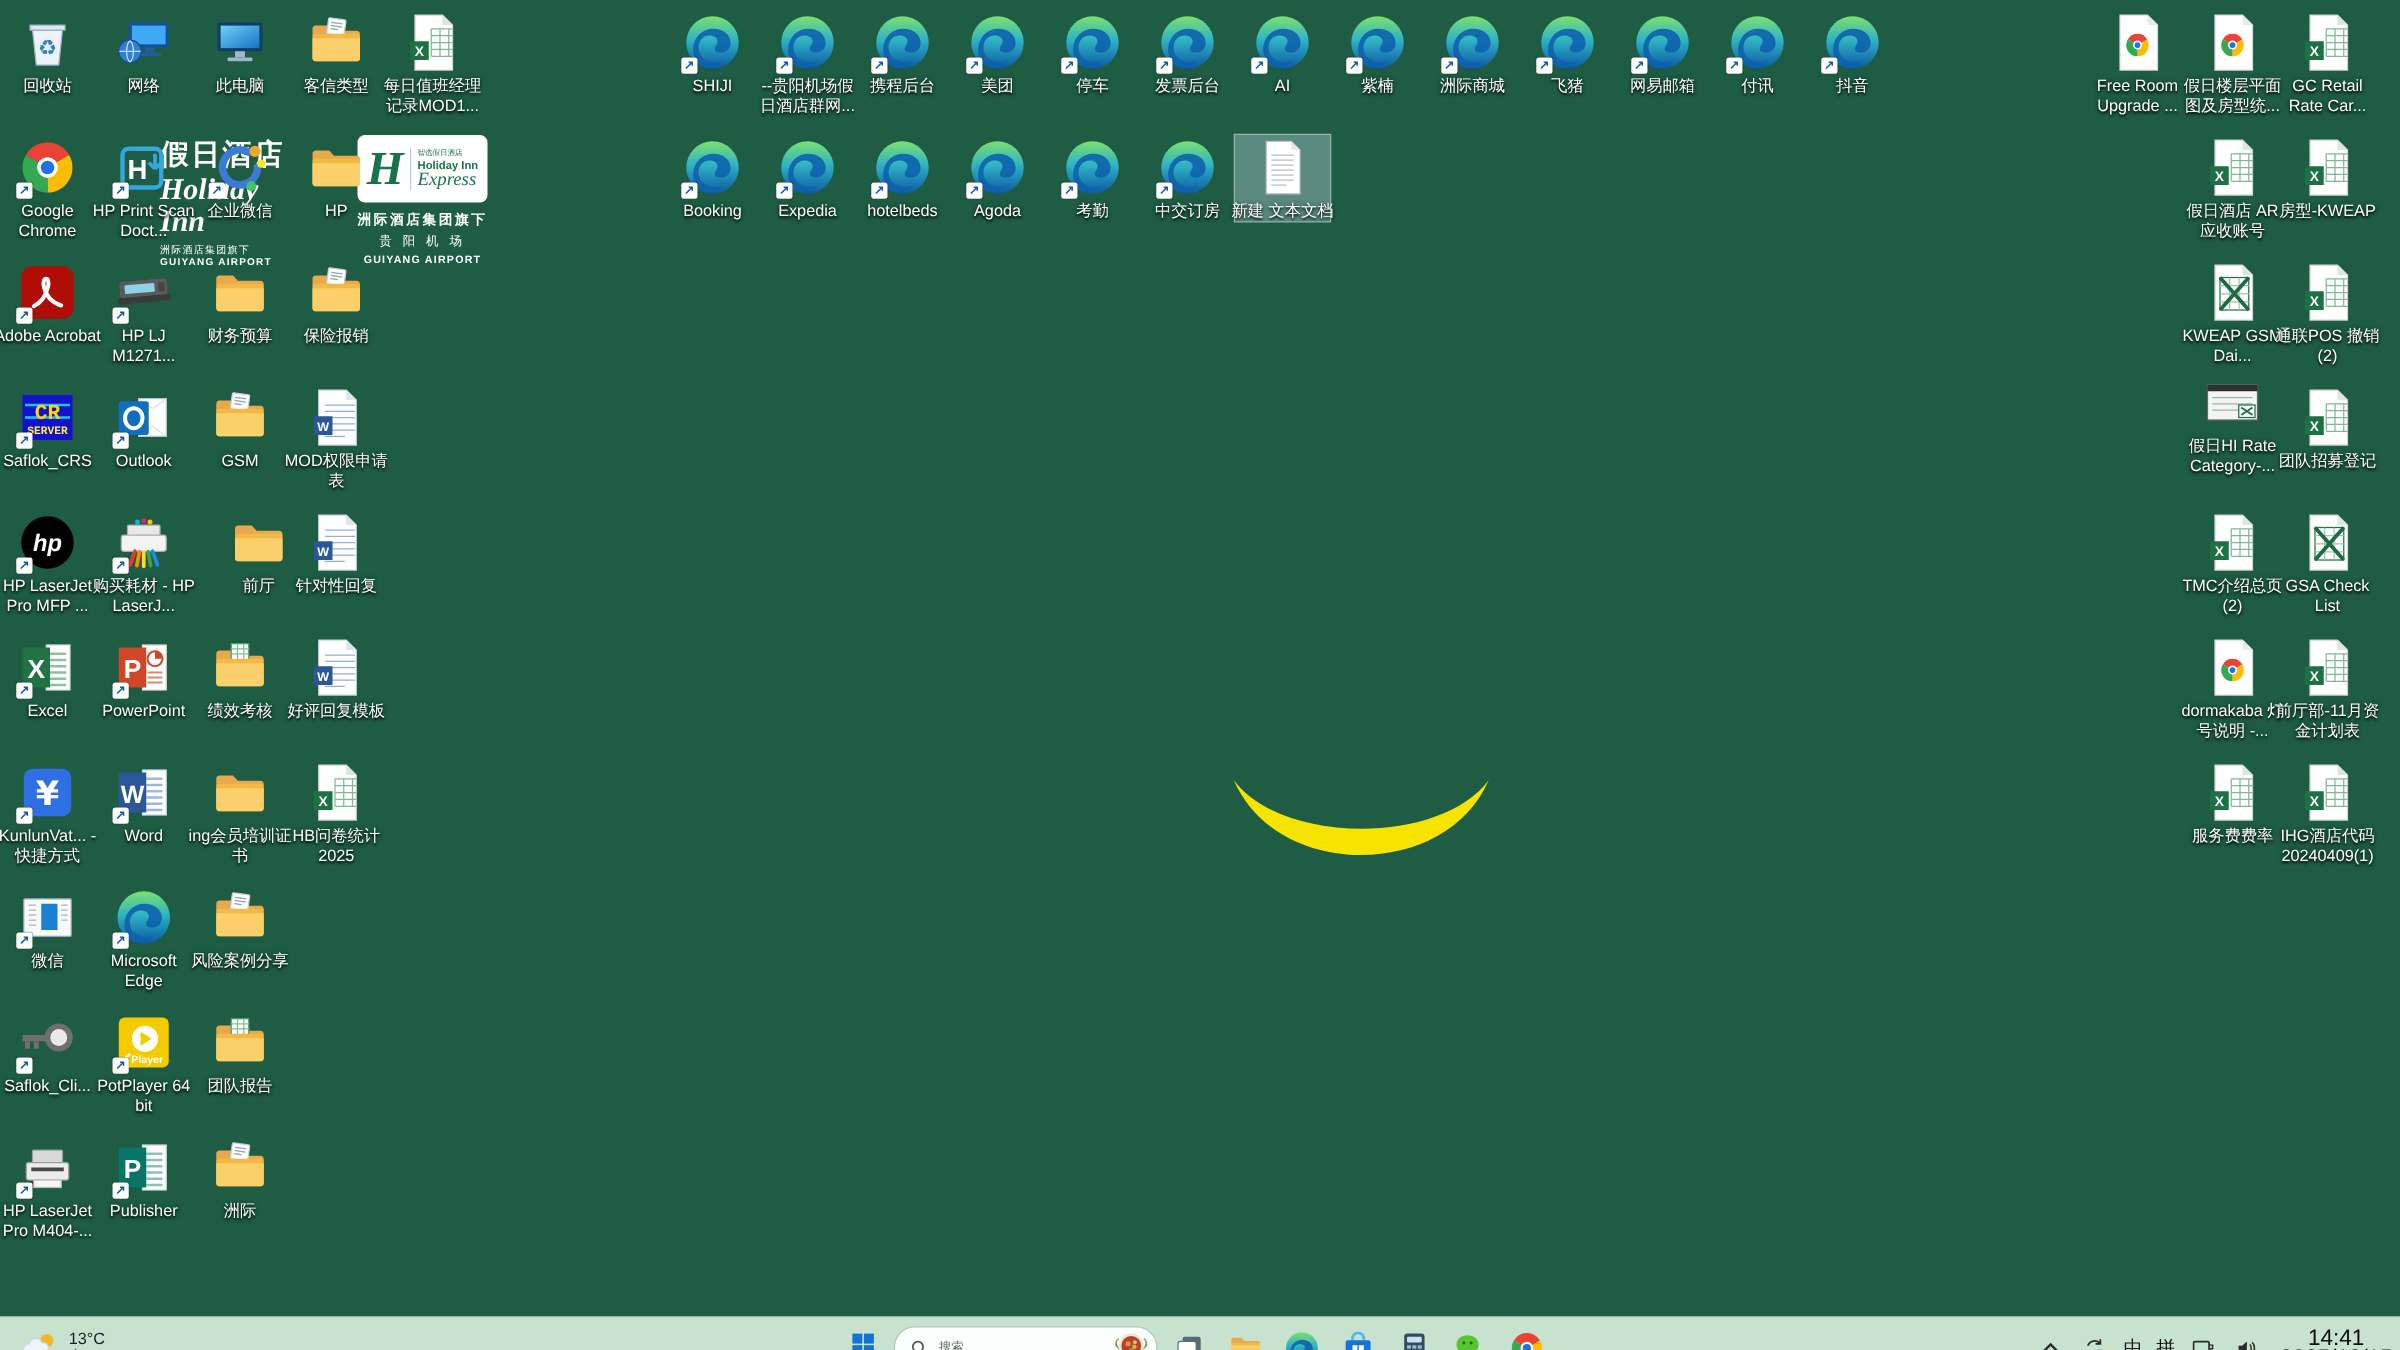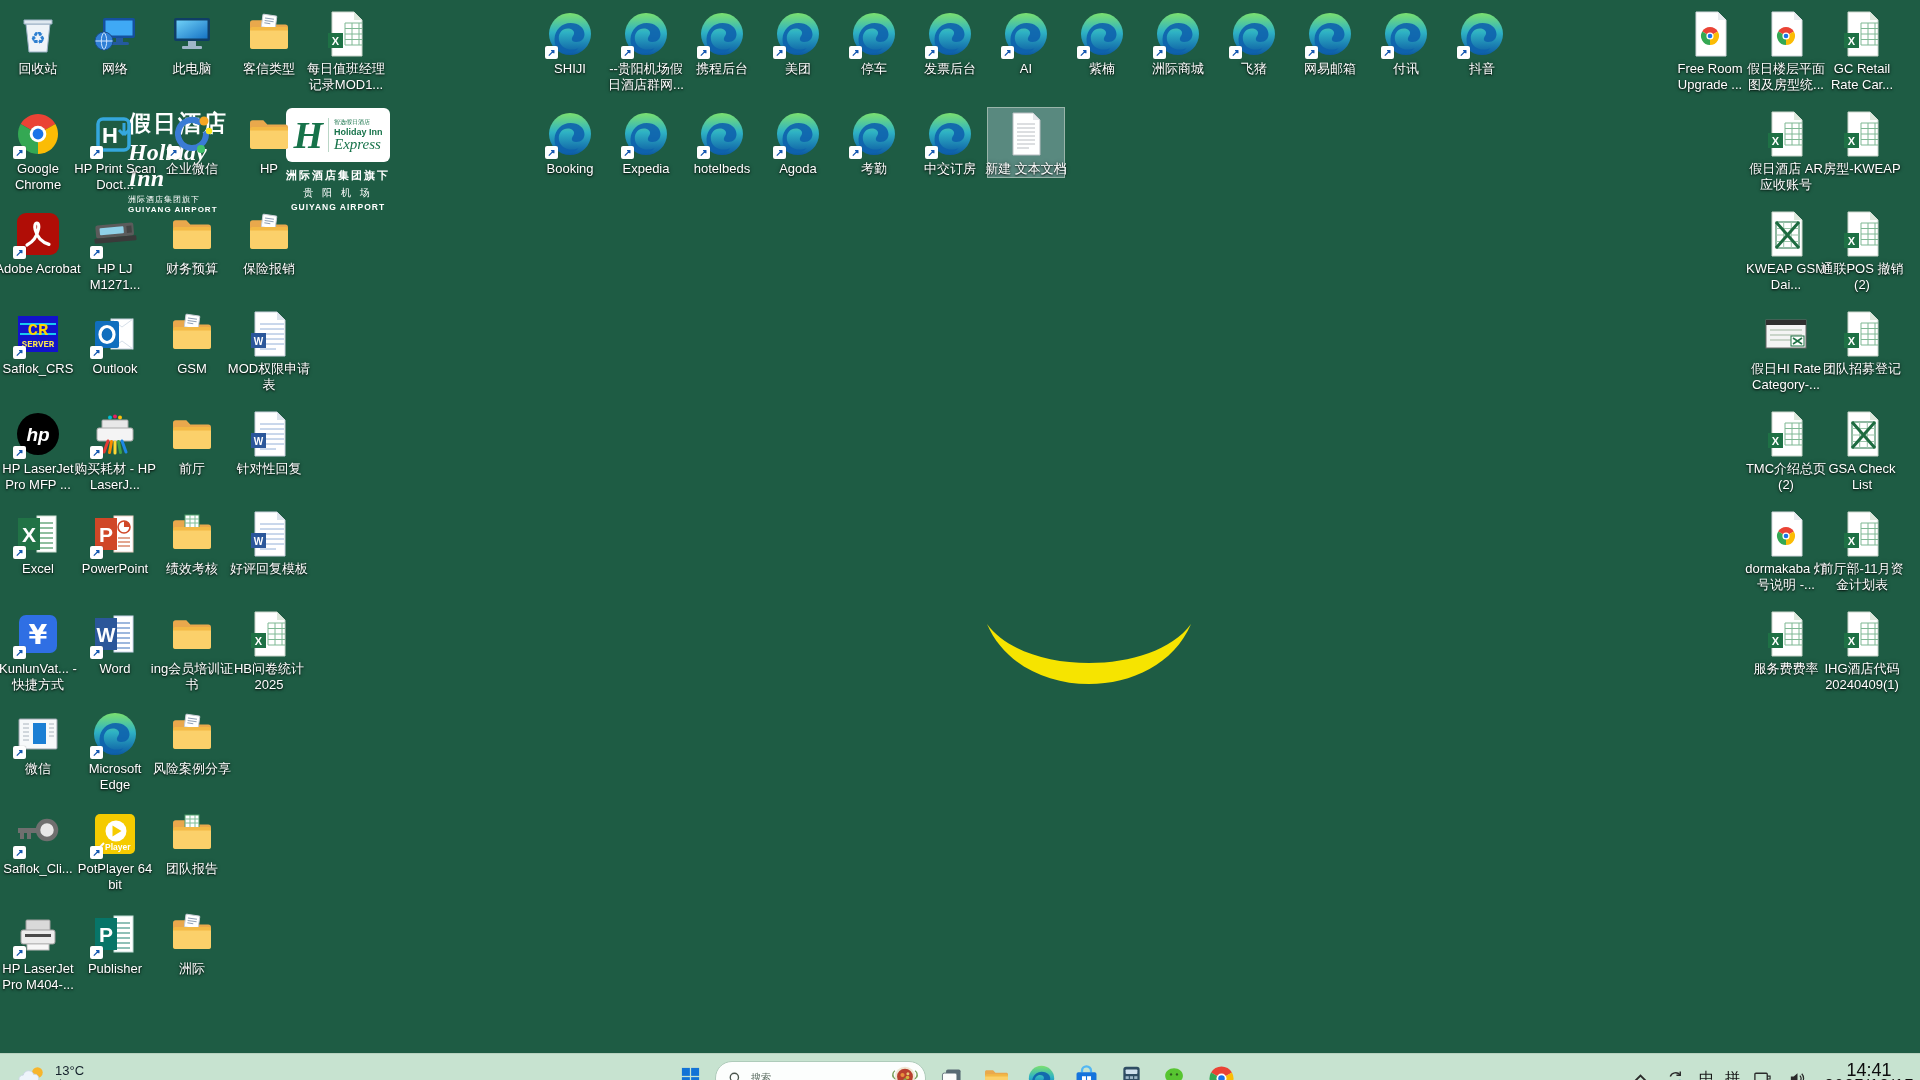--- a/index.html
+++ b/index.html
@@ -332,21 +332,21 @@
               <path d="M20.5 31.5L18.5 42.5" stroke="#fb8c00"></path>
               <path d="M24 32L24 43" stroke="#fdd835"></path>
               <path d="M27.5 31.5L29.5 42.5" stroke="#43a047"></path>
               <path d="M31 31L35 42" stroke="#1e88e5"></path>
             </g>
           </svg>
           <span class="sc">↗</span>
         </span>
         <div class="lbl">购买耗材 - HP LaserJ...</div>
       </div>
-      <div class="cell" style="left: 154px; top: 408px;">
+      <div class="cell" style="left: 169px; top: 408px;">
         <span class="ic">
           <svg viewBox="0 0 48 48">
             <path d="M5 13c0-1.7 1-2.7 2.7-2.7h10.6l4 4.2h18c1.7 0 2.7 1 2.7 2.7v2H5z" fill="#e9a84c"></path>
             <rect x="5" y="17" width="38" height="22" rx="2.5" fill="#f3b945"></rect>
             <path d="M5 20.5h38v15.5a3 3 0 0 1-3 3H8a3 3 0 0 1-3-3z" fill="#fbd06a"></path>
           </svg>
         </span>
         <div class="lbl">前厅</div>
       </div>
       <div class="cell" style="left: 231px; top: 408px;">
@@ -1001,21 +1001,21 @@
             <path d="M32 2l8 8h-8z" fill="#dce8dc"></path>
             <g stroke="#7fb894">
               <path d="M23 13h17M23 18.5h17M23 24h17M23 29.5h17M23 35h17M23 13v22M30 13v22M37 13v22"></path>
             </g>
             <rect x="6" y="23" width="15" height="15" fill="#1e7145"></rect>
             <text x="13.5" y="34.5" text-anchor="middle" font-size="11" font-weight="bold" fill="#fff" font-family="Liberation Sans,sans-serif">X</text>
           </svg>
         </span>
         <div class="lbl">通联POS 撤销(2)</div>
       </div>
-      <div class="cell" style="left: 1748px; top: 308px;">
+      <div class="cell" style="left: 1748px; top: 296px;">
         <span class="ic">
           <svg viewBox="0 0 48 48">
             <rect x="4" y="10" width="40" height="28" fill="#f4f4f4" stroke="#666"></rect>
             <rect x="4" y="10" width="40" height="5" fill="#2f2f2f"></rect>
             <path d="M8 20h32M8 25h32M8 30h32" stroke="#9fb59f"></path>
             <rect x="29" y="26" width="13" height="10" fill="#fff" stroke="#1e7145"></rect>
             <path d="M31 28l9 6M40 28l-9 6" stroke="#1e7145" stroke-width="1.6"></path>
           </svg>
         </span>
         <div class="lbl">假日HI Rate Category-...</div>

